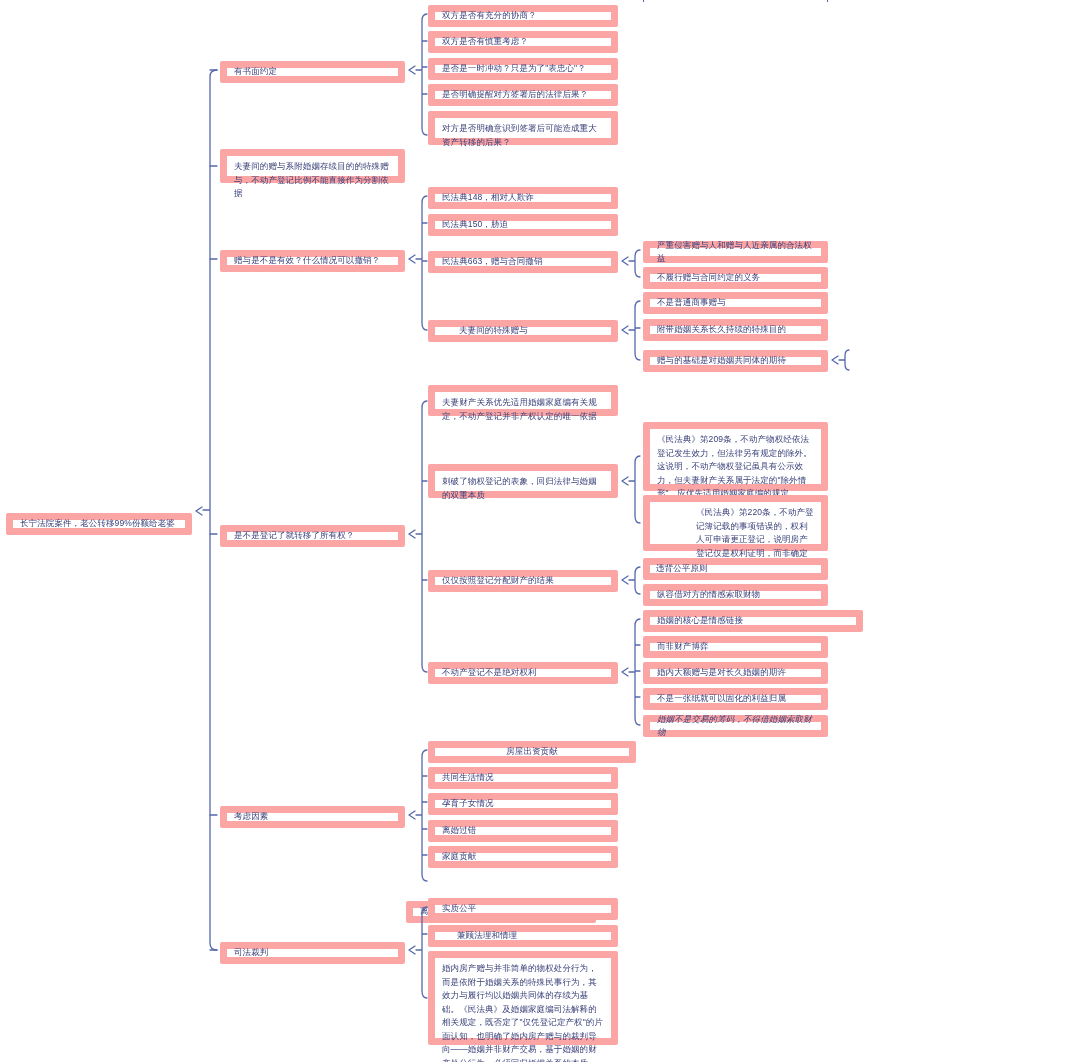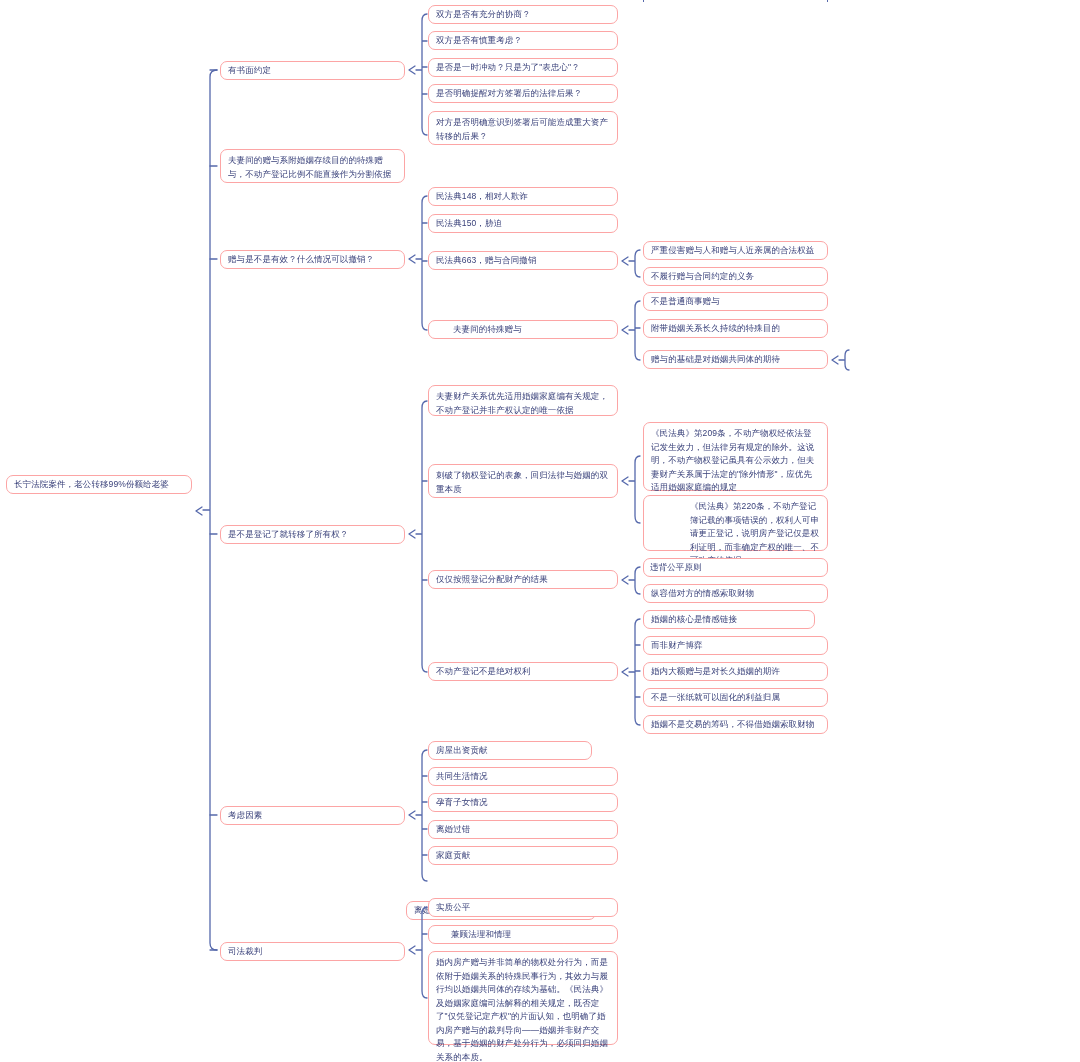--- a/index.html
+++ b/index.html
@@ -5,22 +5,22 @@
   html,body{margin:0;padding:0;background:#ffffff;}
   body{
     font-family:"Liberation Sans","DejaVu Sans",sans-serif;
     width:1080px;height:1062px;position:relative;overflow:hidden;
     color:#3b4a8c;
   }
   #canvas{position:absolute;left:0;top:0;width:1080px;height:1062px;}
   .node{
     position:absolute;
     box-sizing:border-box;
-    border:1px solid #fca5a5;
-    border-radius:7px;
+    border:7px solid #fca5a5;
+    border-radius:2px;
     background:#ffffff;
     color:#39417a;
     font-size:8.5px;
     line-height:13.5px;
     padding:4px 7px;
     letter-spacing:.1px;
     display:flex;
     align-items:center;
   }
   .node.multi{align-items:flex-start;}
@@ -35,21 +35,21 @@
     background:#fff;
   }
 </style>
 </head>
 <body>
 
 <div id="canvas">
 
   <div class="cut-top" style="left:643px;top:-8px;width:185px;height:10px;"></div>
 
-  <div class="node root" style="left:6px;top:475px;width:186px;height:19px;">
+  <div class="node root" style="left:6px;top:513px;width:186px;height:19px;">
     <span>长宁法院案件，老公转移99%份额给老婆</span>
   </div>
 
   <div class="node" style="left:220px;top:61px;width:185px;height:19px;">
     <span>有书面约定</span>
   </div>
 
   <div class="node multi" style="left:220px;top:149px;width:185px;height:34px;">
     <span>夫妻间的赠与系附婚姻存续目的的特殊赠与，不动产登记比例不能直接作为分割依据</span>
   </div>
@@ -137,37 +137,37 @@
     <span>《民法典》第220条，不动产登记簿记载的事项错误的，权利人可申请更正登记，说明房产登记仅是权利证明，而非确定产权的唯一、不可改变的依据</span>
   </div>
 
   <div class="node" style="left:643px;top:558px;width:185px;height:19px;padding-left:6px;">
     <span>违背公平原则</span>
   </div>
   <div class="node" style="left:643px;top:584px;width:185px;height:19px;">
     <span>纵容借对方的情感索取财物</span>
   </div>
 
-  <div class="node" style="left:643px;top:610px;width:172px;height:19px;">
+  <div class="node" style="left:643px;top:610px;width:220px;height:19px;">
     <span>婚姻的核心是情感链接</span>
   </div>
   <div class="node" style="left:643px;top:636px;width:185px;height:19px;">
     <span>而非财产博弈</span>
   </div>
   <div class="node" style="left:643px;top:662px;width:185px;height:19px;">
     <span>婚内大额赠与是对长久婚姻的期许</span>
   </div>
   <div class="node" style="left:643px;top:688px;width:185px;height:19px;">
     <span>不是一张纸就可以固化的利益归属</span>
   </div>
-  <div class="node" style="left:643px;top:715px;width:185px;height:19px;">
+  <div class="node" style="left:643px;top:715px;width:185px;height:19px;font-style:italic;">
     <span>婚姻不是交易的筹码，不得借婚姻索取财物</span>
   </div>
 
-  <div class="node" style="left:428px;top:741px;width:164px;height:19px;">
+  <div class="node" style="left:428px;top:741px;width:208px;height:19px;text-align:center;">
     <span>房屋出资贡献</span>
   </div>
   <div class="node" style="left:428px;top:767px;width:190px;height:19px;">
     <span>共同生活情况</span>
   </div>
   <div class="node" style="left:428px;top:793px;width:190px;height:19px;">
     <span>孕育子女情况</span>
   </div>
   <div class="node" style="left:428px;top:820px;width:190px;height:19px;">
     <span>离婚过错</span>

